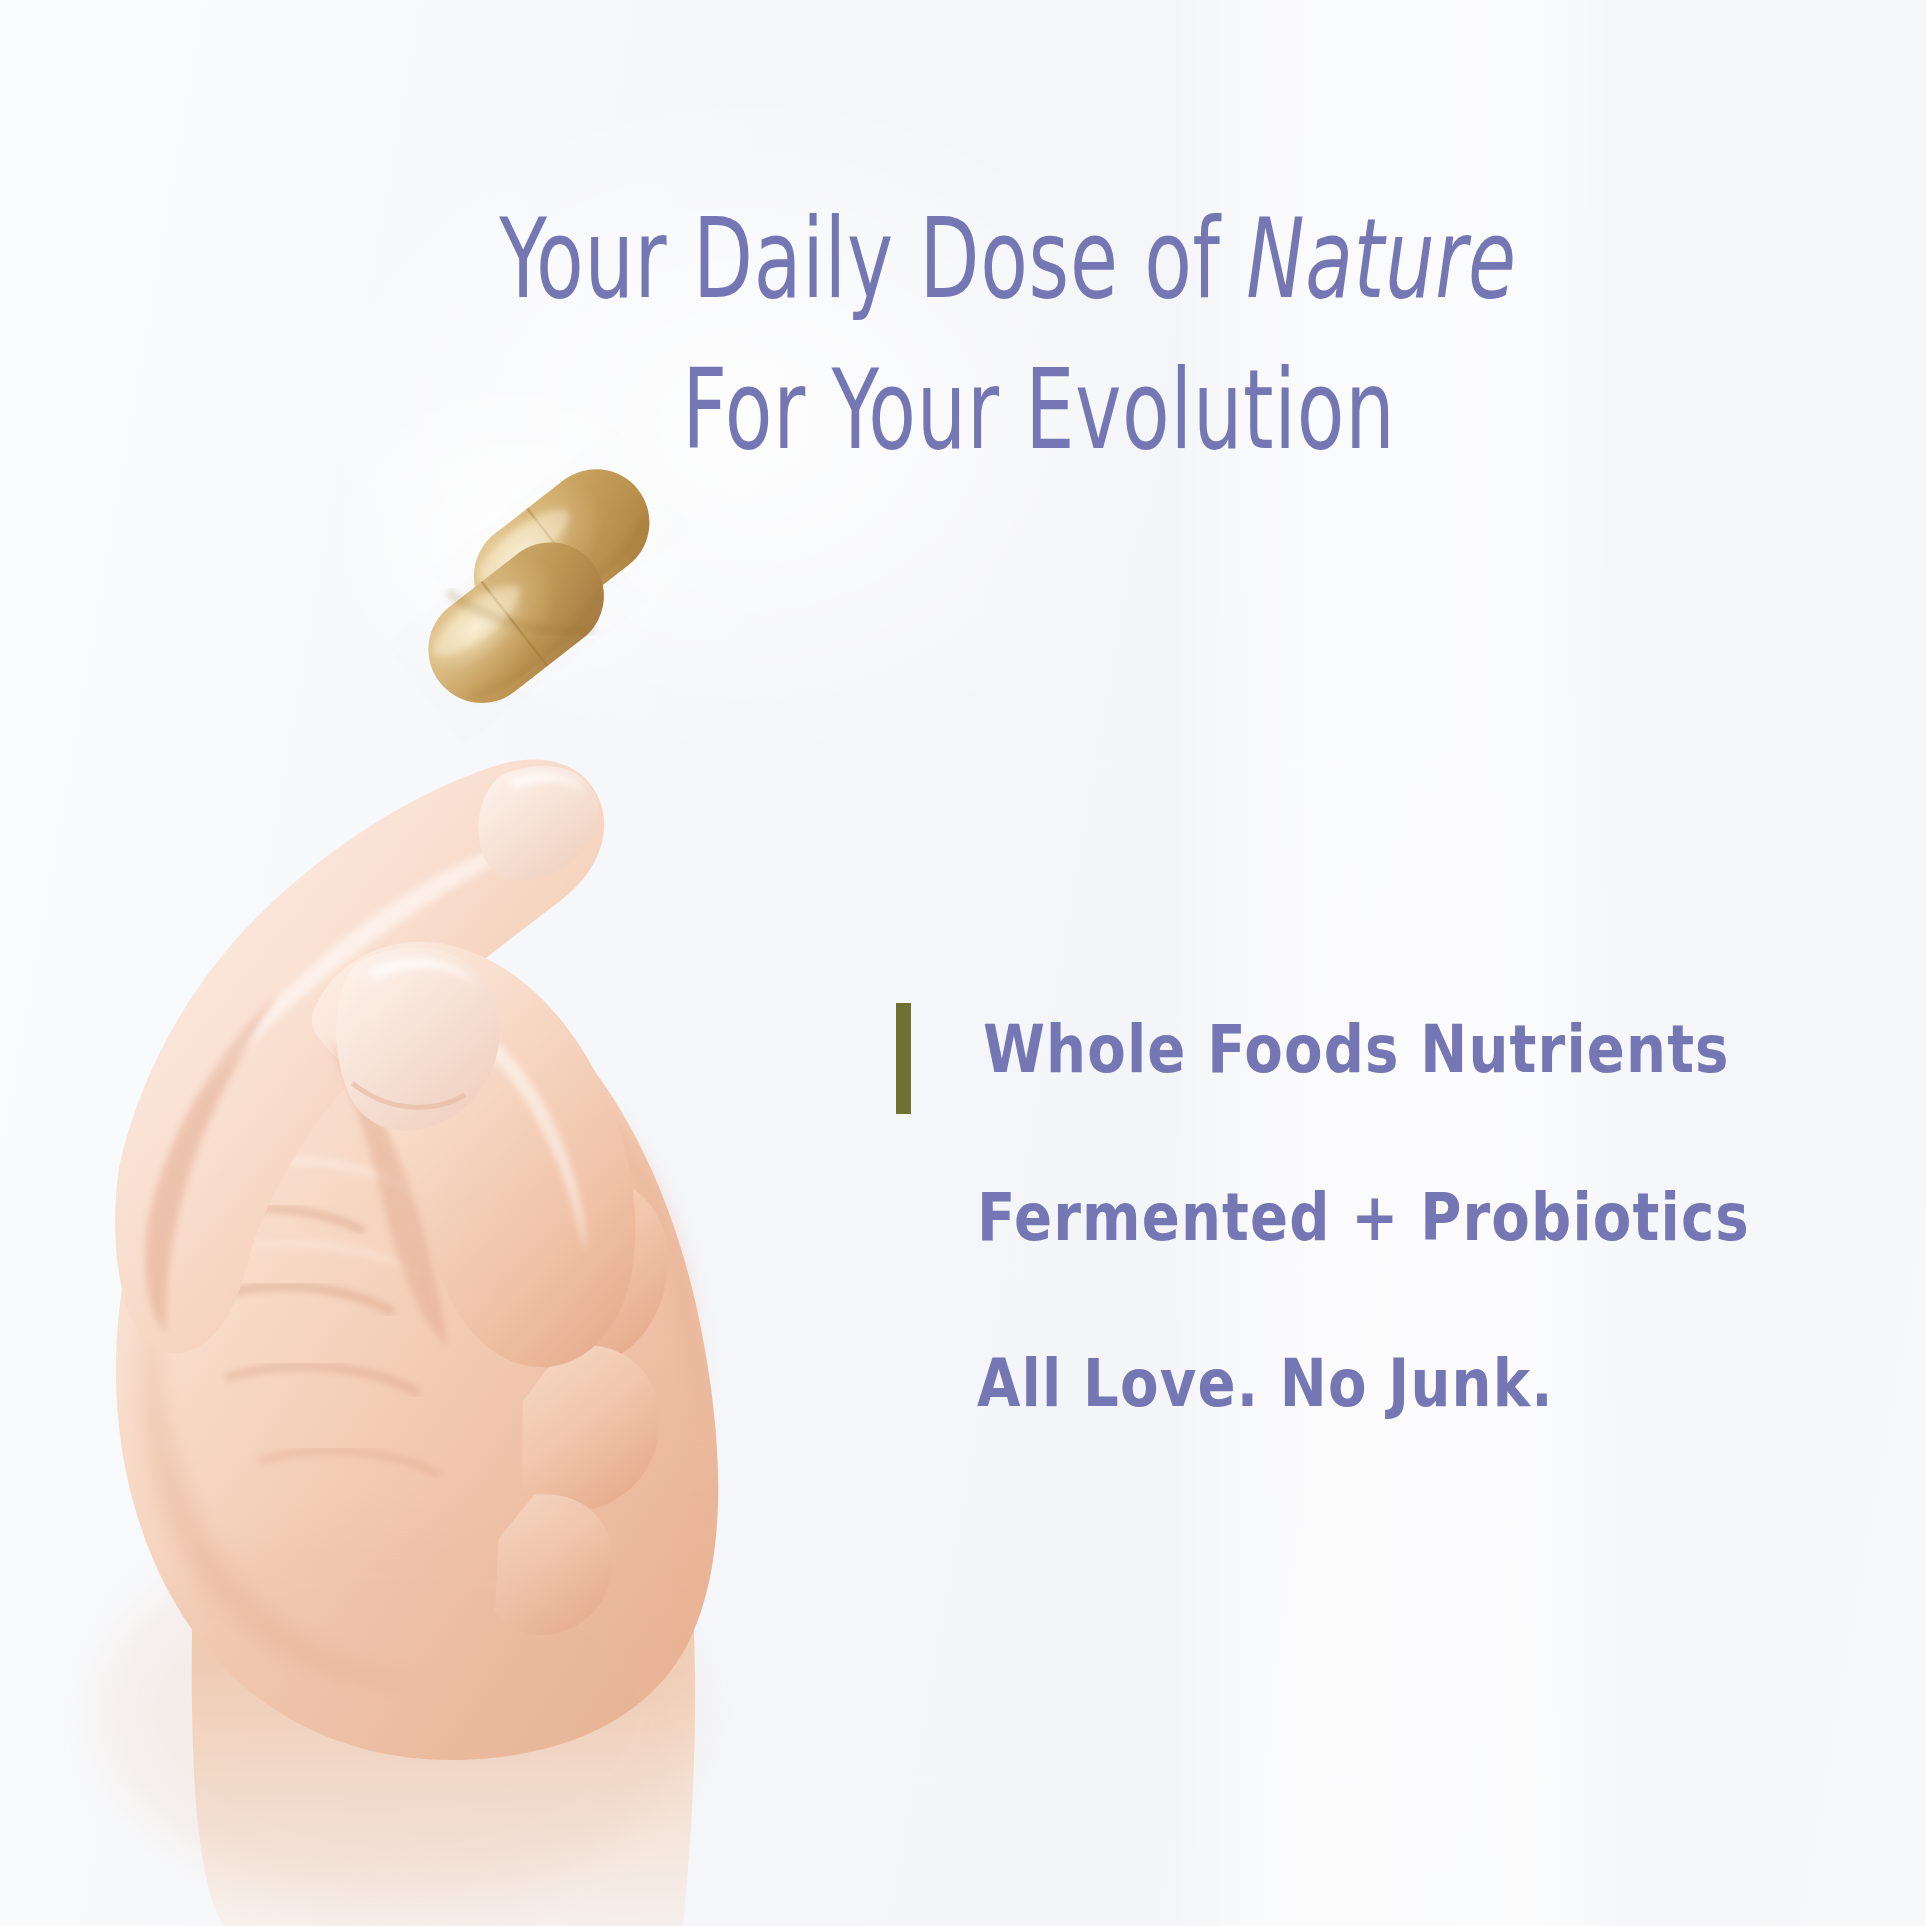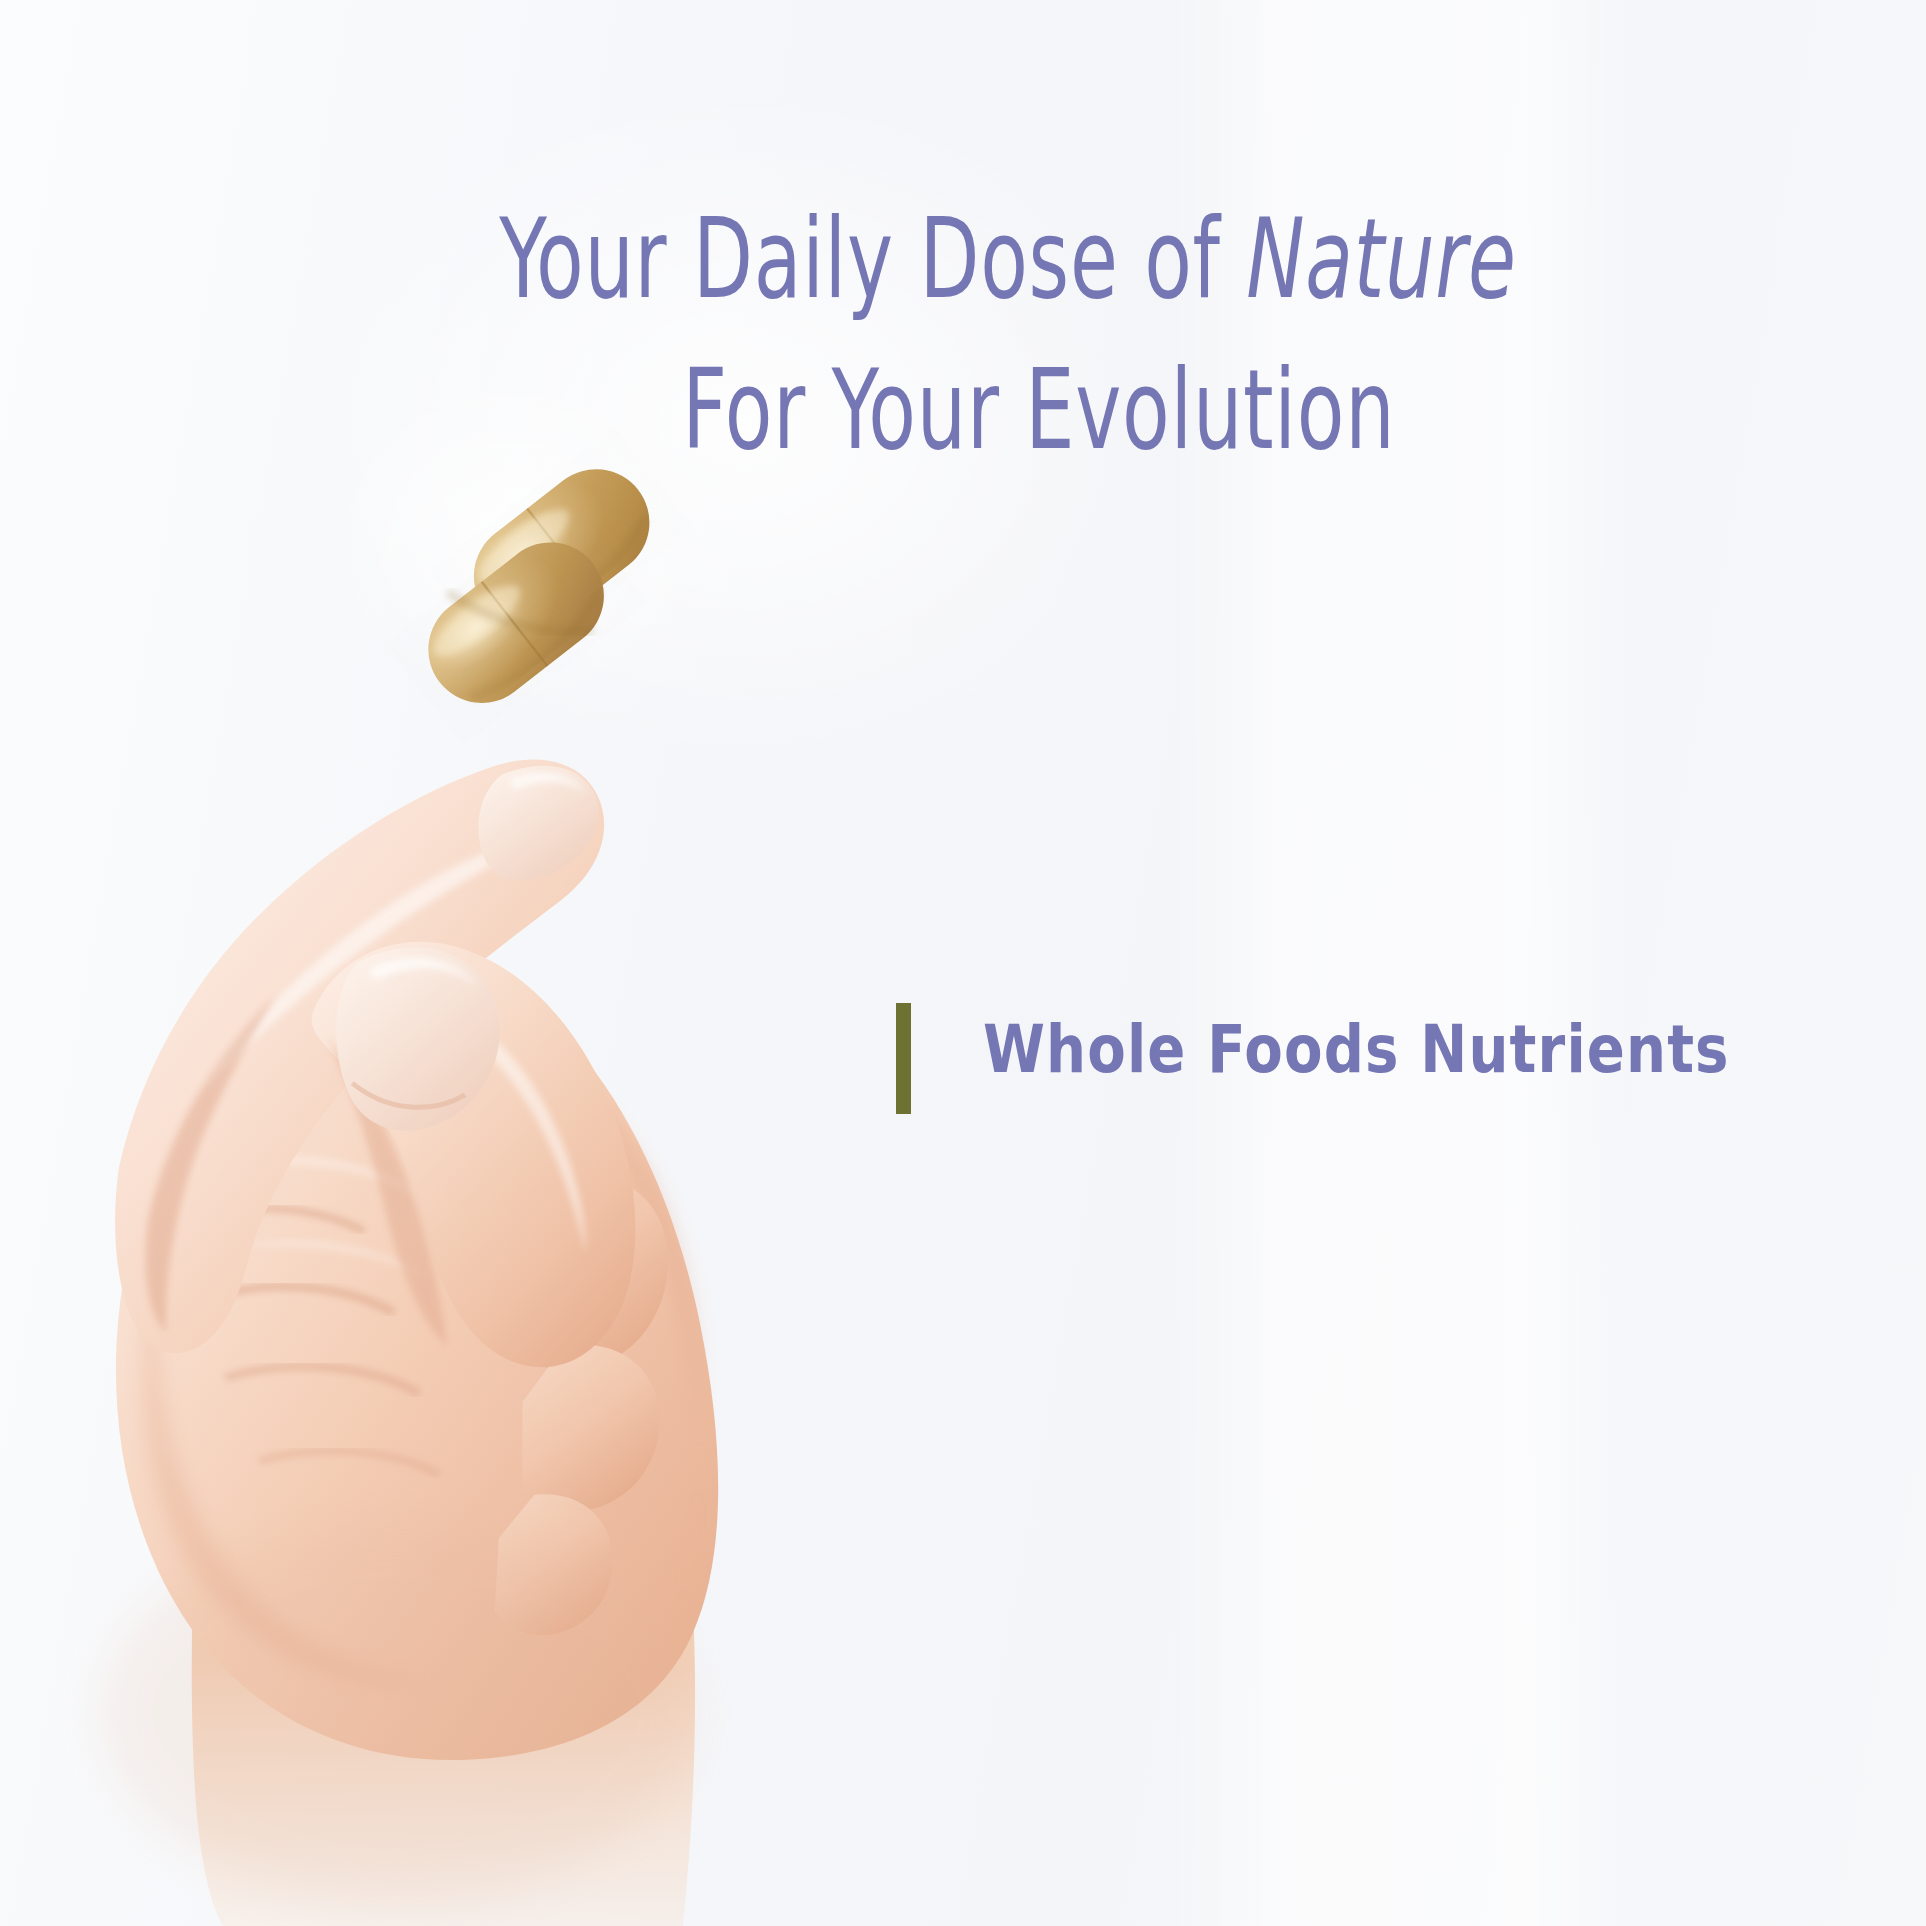--- a/index.html
+++ b/index.html
@@ -277,20 +277,26 @@
     </svg>
   </div>
 
   <div class="features">
 
     <div class="feature-row r0">
       <span class="feature-bar"></span>
       <span class="feature-label">Whole Foods Nutrients</span>
     </div>
 
-
-
-
+    <div class="feature-row r1">
+      <span class="feature-label">Fermented + Probiotics</span>
+    </div>
+
+
+
+    <div class="feature-row r4">
+      <span class="feature-label">All Love. No Junk.</span>
+    </div>
 
   </div>
 
 </div>
 
 
 </body></html>

